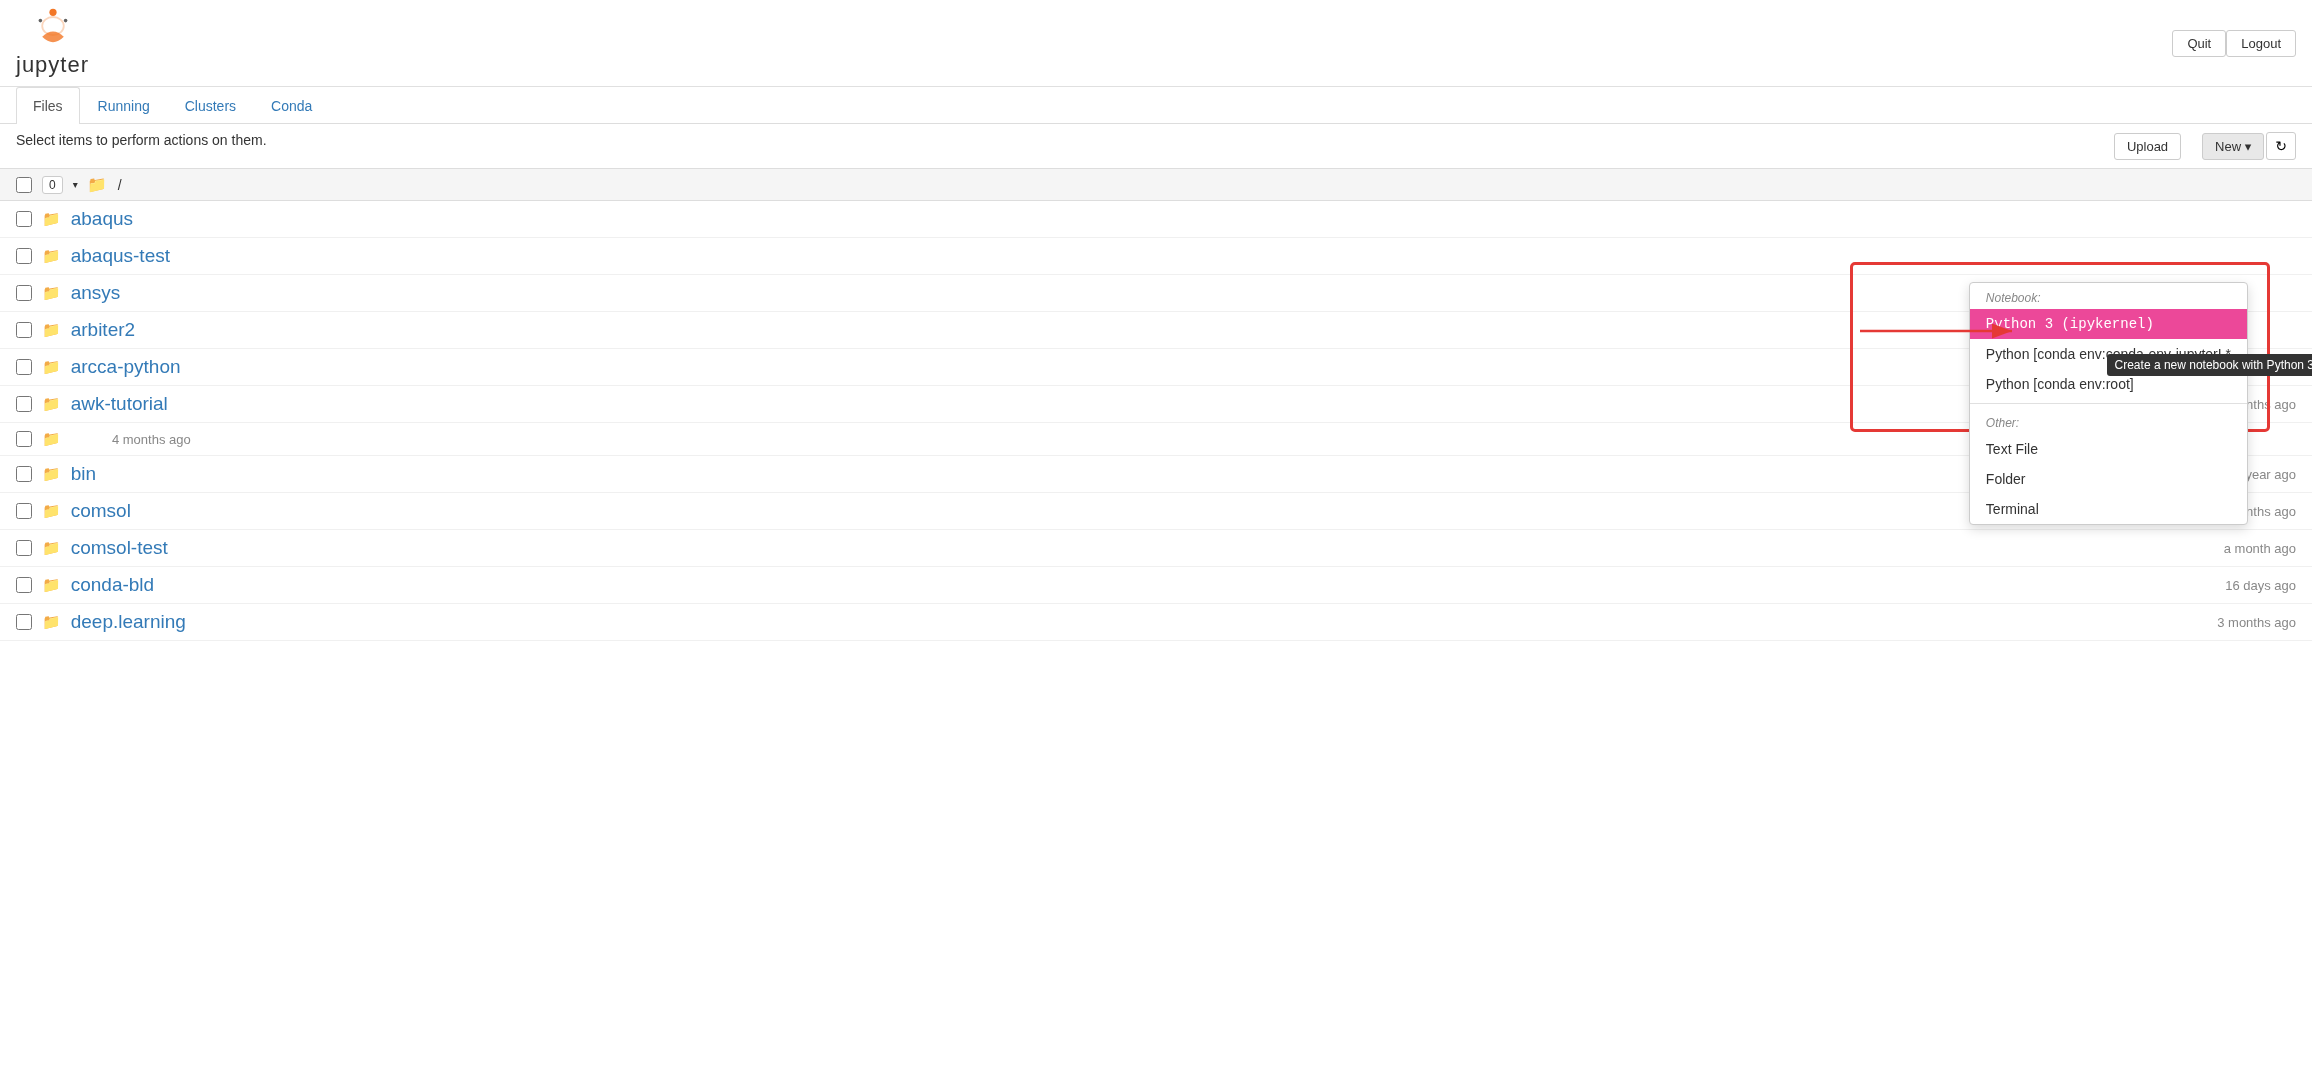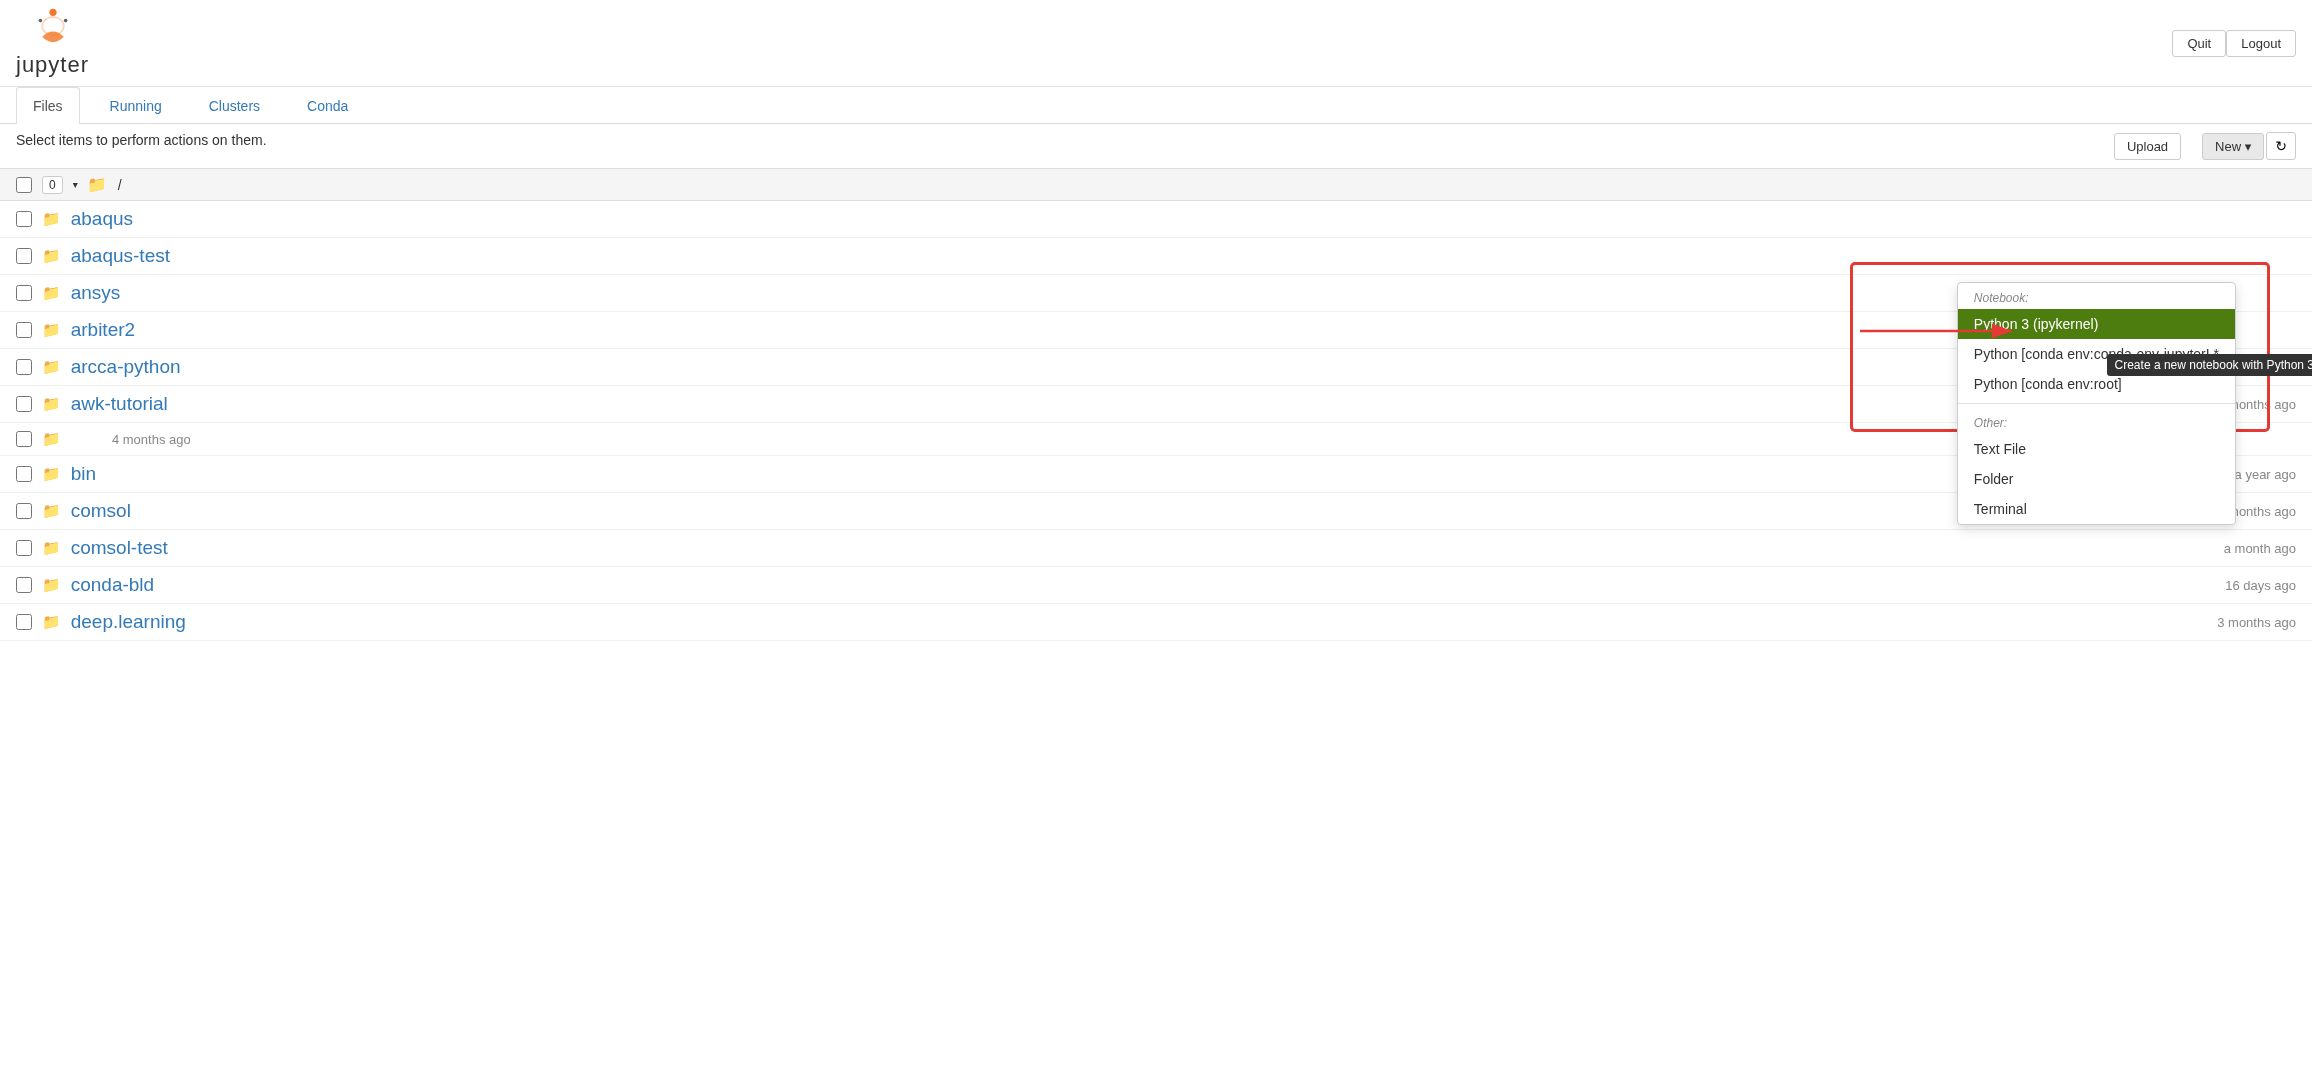--- a/index.html
+++ b/index.html
@@ -42,21 +42,21 @@
       cursor: pointer;
       font-size: 13px;
       color: #333;
     }
 
     
     #tabs-bar {
       border-bottom: 1px solid #ddd;
       padding: 0 16px;
       display: flex;
-      gap: 13px;
+      gap: 1px;
     }
     .tab-item {
       padding: 10px 16px;
       cursor: pointer;
       font-size: 14px;
       color: #337ab7;
       border: 1px solid transparent;
       border-bottom: none;
       margin-bottom: -1px;
       text-decoration: none;
@@ -167,21 +167,21 @@
     }
     .file-date {
       color: #888;
       font-size: 13px;
       min-width: 120px;
       text-align: right;
     }
     #new-dropdown {
       position: absolute;
       top: 158px;
-      right: 76px;
+      right: 64px;
       background: #fff;
       border: 1px solid #ccc;
       border-radius: 4px;
       box-shadow: 0 4px 12px rgba(0,0,0,0.15);
       z-index: 200;
       min-width: 220px;
     }
     .dropdown-section-label {
       padding: 8px 16px 4px;
       font-size: 12px;
@@ -189,22 +189,23 @@
       font-style: italic;
     }
     .dropdown-item {
       padding: 7px 16px;
       cursor: pointer;
       font-size: 14px;
       color: #333;
       white-space: nowrap;
     }
     .dropdown-item.highlighted {
-      background: #4d7c0f;
+      background: #ec4899;
       color: #fff;
+      font-family: Liberation Mono, monospace;
     }
     .dropdown-divider {
       border-top: 1px solid #e0e0e0;
       margin: 4px 0;
     }
 
     
     #tooltip {
       position: absolute;
       top: 230px;

